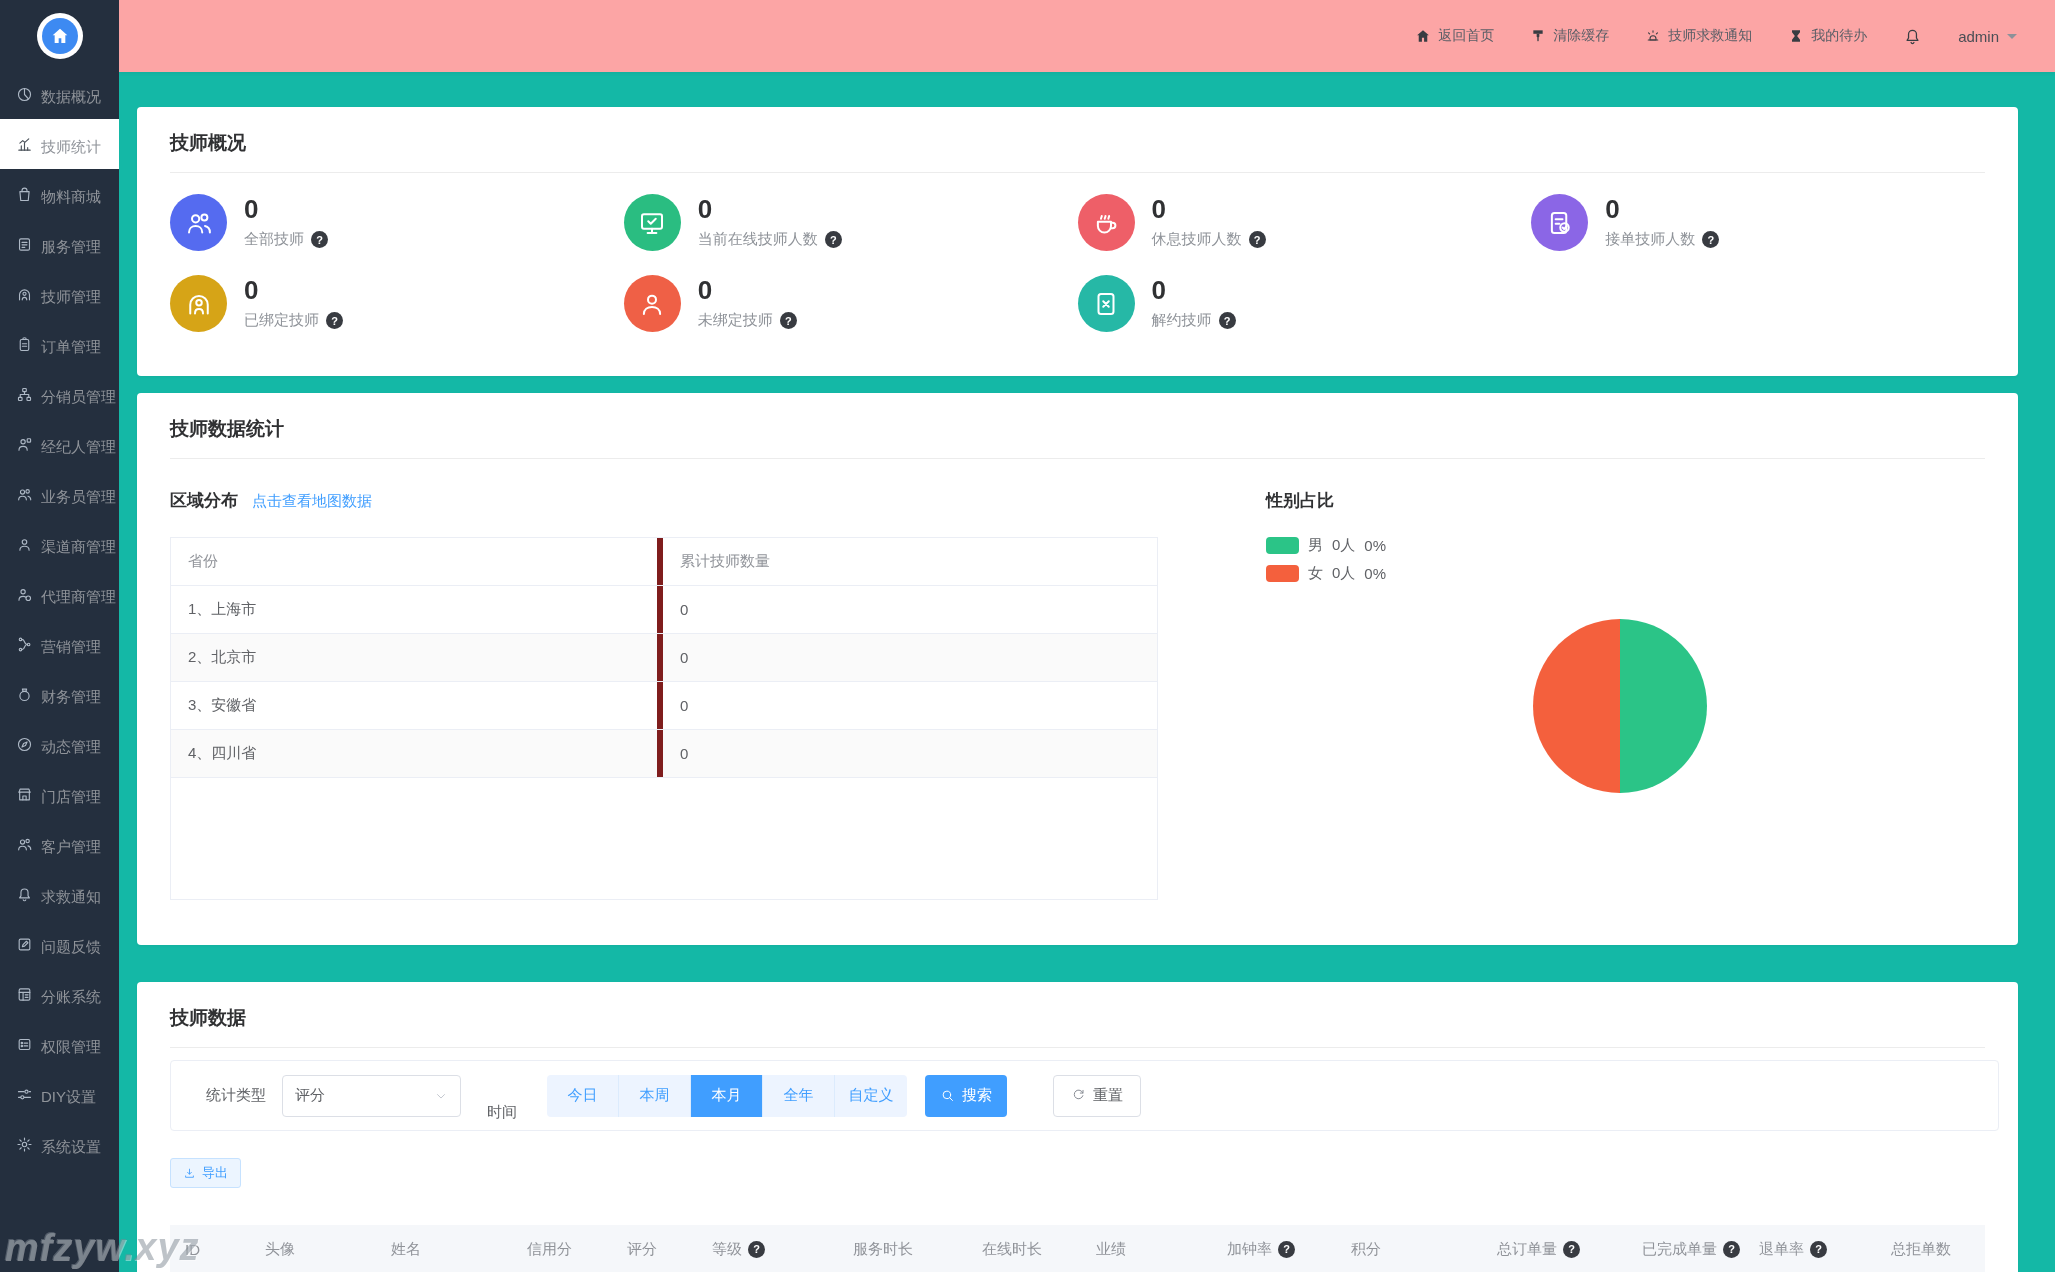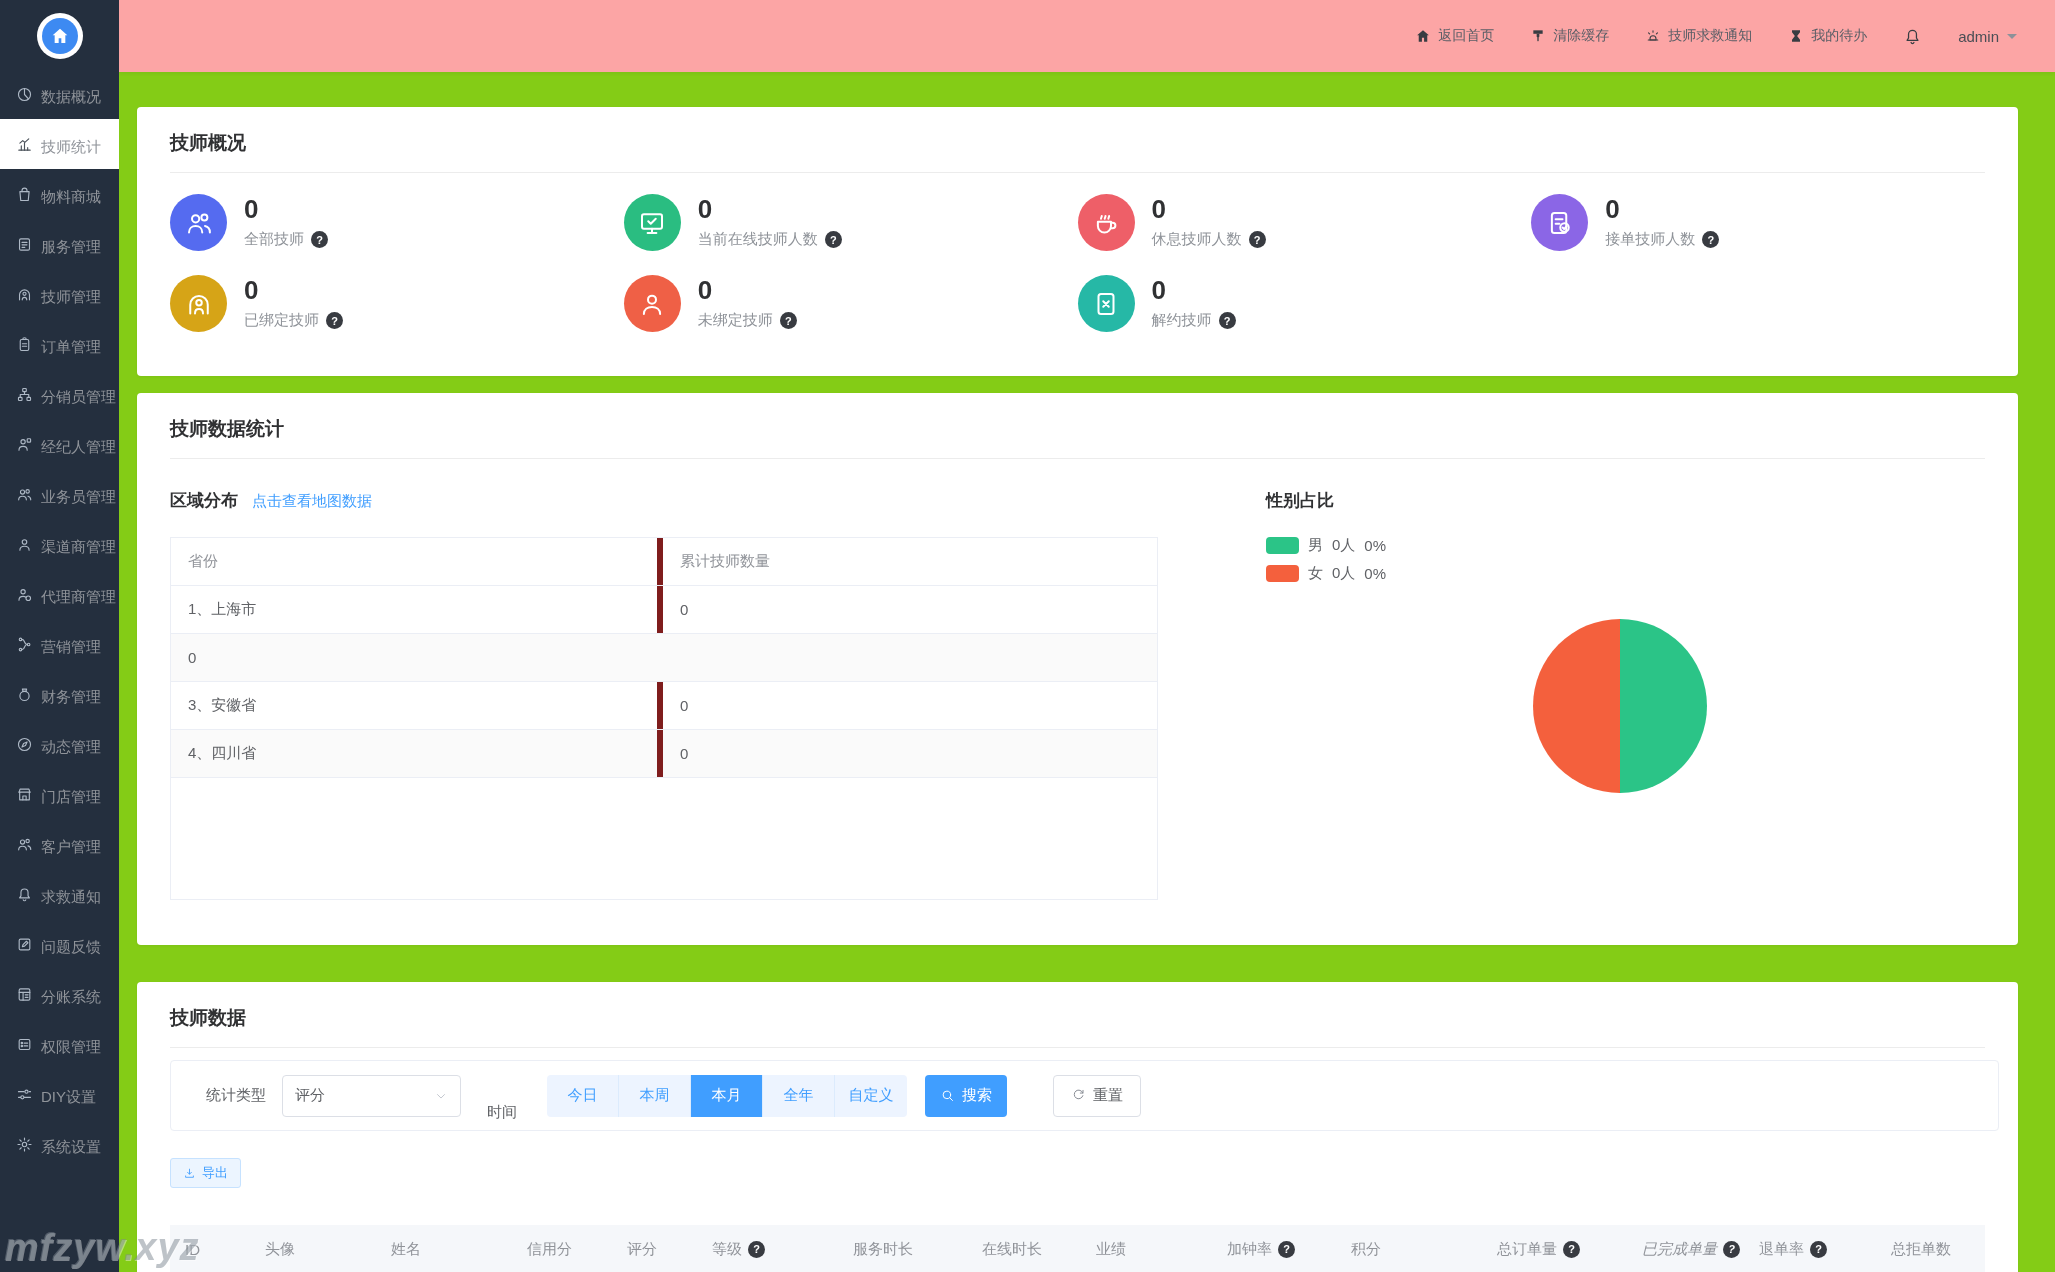--- a/index.html
+++ b/index.html
@@ -25,21 +25,21 @@
   .topbar { position:fixed; left:119px; top:0; right:0; height:72px; background:#fca5a5;
     display:flex; align-items:center; justify-content:flex-end; padding-right:38px;
     box-shadow:0 1px 4px rgba(0,21,41,.08); z-index:4; }
   .t-link { display:flex; align-items:center; gap:7px; font-size:14px; color:#5a5e66; margin-left:36px; cursor:pointer; }
   .t-link .ic { font-size:16px; color:#383c42; }
   .t-bell { margin-left:36px; font-size:19px; color:#383c42; cursor:pointer; }
   .t-user { display:flex; align-items:center; gap:8px; margin-left:36px; font-size:15px; color:#4a4e55; cursor:pointer; }
   .caret { width:0; height:0; border:5px solid transparent; border-top-color:#8d9199; margin-top:5px; }
 
   
-  .main { position:fixed; left:119px; top:72px; right:0; bottom:0; background:#84cc16;
+  .main { position:fixed; left:119px; top:72px; right:0; bottom:0; background:#14b8a6;
     overflow:hidden; padding:35px 37px 0 18px; }
   .card { background:#fff; border-radius:4px; box-shadow:0 1px 3px rgba(0,0,0,.05); padding:0 33px; }
   .card-title { font-size:19px; font-weight:bold; color:#303133; padding:23px 0 16px; }
   .hr { height:1px; background:#ececec; }
 
   
   .stats-grid { display:grid; grid-template-columns:repeat(4,1fr); row-gap:24px; padding:21px 0 44px; }
   .stat { display:flex; align-items:center; }
   .s-icon { width:57px; height:57px; border-radius:50%; color:#fff; display:flex; align-items:center; justify-content:center; flex:none; margin-right:17px; }
   .s-icon .ic { font-size:30px; }
@@ -90,21 +90,21 @@
     color:#409eff; border-radius:3px; display:inline-flex; align-items:center; gap:6px; font-size:13px; cursor:pointer; }
   .btn-export .ic { font-size:13px; }
   .bhead { margin-top:37px; height:48px; background:#f5f7fa; display:flex; align-items:center; font-size:15px; color:#909399; }
   .bh-cell { flex:none; display:flex; align-items:center; gap:6px; white-space:nowrap; }
   .bh-cell:nth-child(1){ width:95px; padding-left:15px; }
   .bh-cell:nth-child(2){ width:126px; } .bh-cell:nth-child(3){ width:136px; }
   .bh-cell:nth-child(4){ width:100px; } .bh-cell:nth-child(5){ width:85px; }
   .bh-cell:nth-child(6){ width:141px; } .bh-cell:nth-child(7){ width:129px; }
   .bh-cell:nth-child(8){ width:114px; } .bh-cell:nth-child(9){ width:131px; }
   .bh-cell:nth-child(10){ width:124px; } .bh-cell:nth-child(11){ width:146px; }
-  .bh-cell:nth-child(12){ width:145px; } .bh-cell:nth-child(13){ width:117px;font-style:italic; }
+  .bh-cell:nth-child(12){ width:145px; } .bh-cell:nth-child(13){ width:117px; }
   .bh-cell:nth-child(14){ width:132px; } .bh-cell:nth-child(15){ width:130px; }
 
   .watermark { position:fixed; left:4px; top:1226px; font-size:38px; font-weight:bold; font-style:italic;
     color:rgba(125,135,145,.5); letter-spacing:1px; text-shadow:1px 1px 0 rgba(255,255,255,.4); z-index:9; pointer-events:none; }
 </style>
 </head>
 <body>
 
 <div class="sidebar">
   <div class="logo-wrap">
@@ -534,20 +534,21 @@
         <div class="rtable-wrap" id="rtable">
             <div class="rrow head">
               <div class="rc1">省份</div>
               <div class="rc2">累计技师数量</div>
             </div>
             <div class="rrow">
               <div class="rc1">1、上海市</div>
               <div class="rc2">0</div>
             </div>
             <div class="rrow stripe">
+              <div class="rc1">2、北京市</div>
               <div class="rc2">0</div>
             </div>
             <div class="rrow">
               <div class="rc1">3、安徽省</div>
               <div class="rc2">0</div>
             </div>
             <div class="rrow stripe">
               <div class="rc1">4、四川省</div>
               <div class="rc2">0</div>
             </div>

